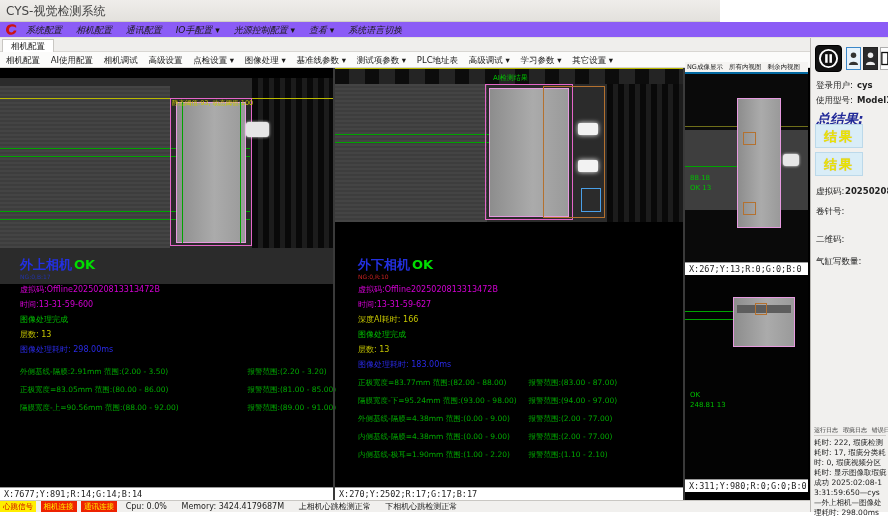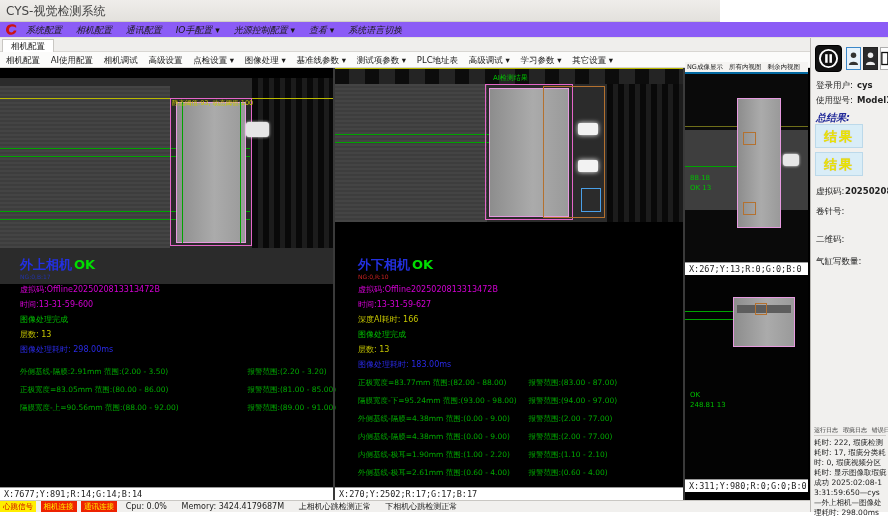--- a/index.html
+++ b/index.html
@@ -57,21 +57,21 @@
               font-size:8.5px; color:#222; line-height:12px; padding-left:4px; }
 
   
   .side-tabs { background:#f5f4f2; border-bottom:2px solid #0369a1; font-size:6.5px; color:#222; line-height:11px; white-space:nowrap; padding-left:2px; }
   .side-tabs span { margin-right:4px; }
 
   
   .cpanel { left:810px; top:38px; width:78px; height:474px; background:#f1f0ee; border-left:1px solid #b8b6b2; }
   .cp-label { font-size:8.5px; color:#222; white-space:nowrap; }
   .cp-value { font-weight:bold; }
-  .cp-total { font-size:10px; font-weight:bold; color:#222a99; font-style:italic; }
+  .cp-total { font-size:14px; font-weight:bold; color:#222a99; font-style:italic; }
   .result-box { width:48px; height:24px; background:#d9edf7; border:1px solid #bcd9ea; text-align:center;
                 line-height:24px; font-size:13px; font-weight:bold; color:#e8e300; letter-spacing:2px;
                 text-shadow:0 0 1px #caa; }
   .cp-btn { border:1px solid #adadad; background:#fdfdfd; display:flex; align-items:center; justify-content:center; cursor:pointer; }
   .cp-btn.sel { border:1px solid #3b87c8; background:#e7f2fb; }
   .log-tabs { font-size:6px; color:#333; white-space:nowrap; border-bottom:1px solid #d0cecb; }
   .log-tabs span { margin-right:3px; }
   .log-text { font-size:7.5px; line-height:10px; color:#222; word-break:break-all; }
 
   
@@ -221,24 +221,20 @@
             <span>报警范围:(2.00 - 77.00)</span>
           </div>
           <div class="meas-row">
             <span class="mname" style="width:168px;">内侧基线-隔膜=4.38mm 范围:(0.00 - 9.00)</span>
             <span>报警范围:(2.00 - 77.00)</span>
           </div>
           <div class="meas-row">
             <span class="mname" style="width:168px;">内侧基线-极耳=1.90mm 范围:(1.00 - 2.20)</span>
             <span>报警范围:(1.10 - 2.10)</span>
           </div>
-          <div class="meas-row">
-            <span class="mname" style="width:168px;">外侧基线-极耳=2.61mm 范围:(0.60 - 4.00)</span>
-            <span>报警范围:(0.60 - 4.00)</span>
-          </div>
         </div>
       </div>
 
       <div class="abs coordbar" style="left:0;top:419px;width:348px;height:13px;">
         <span>X:270;Y:2502;R:17;G:17;B:17</span>
       </div>
     </div>
 
     <div class="abs vsep" style="left:683px;top:0;height:432px;"></div>
 

